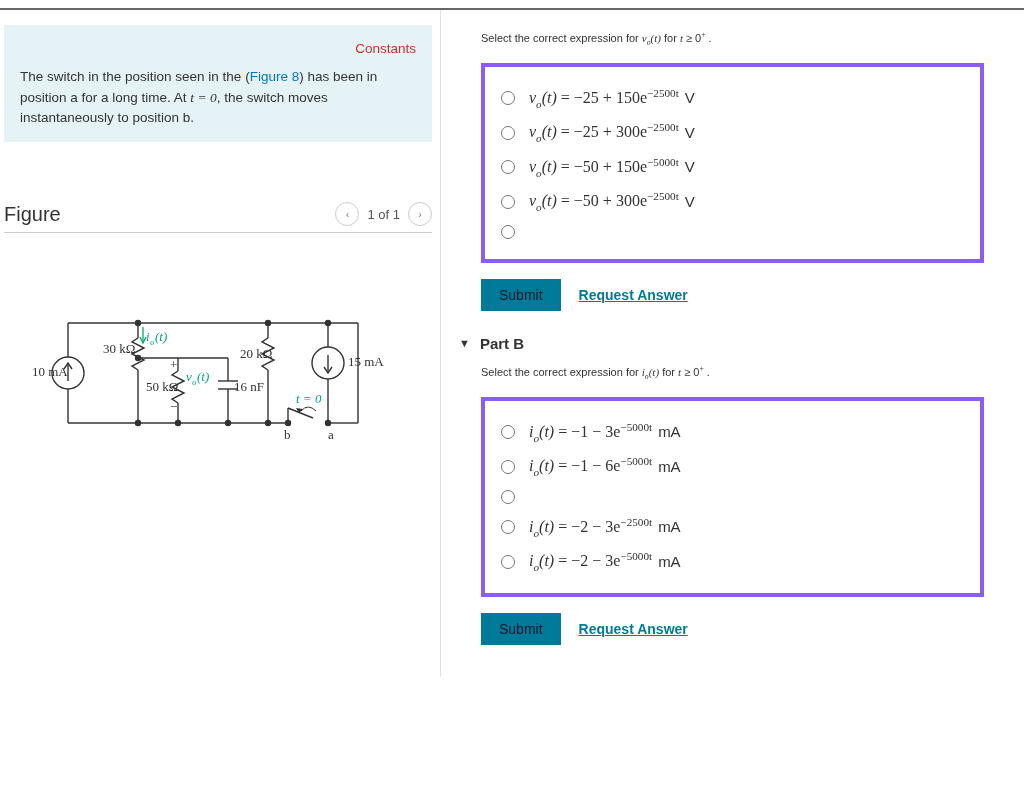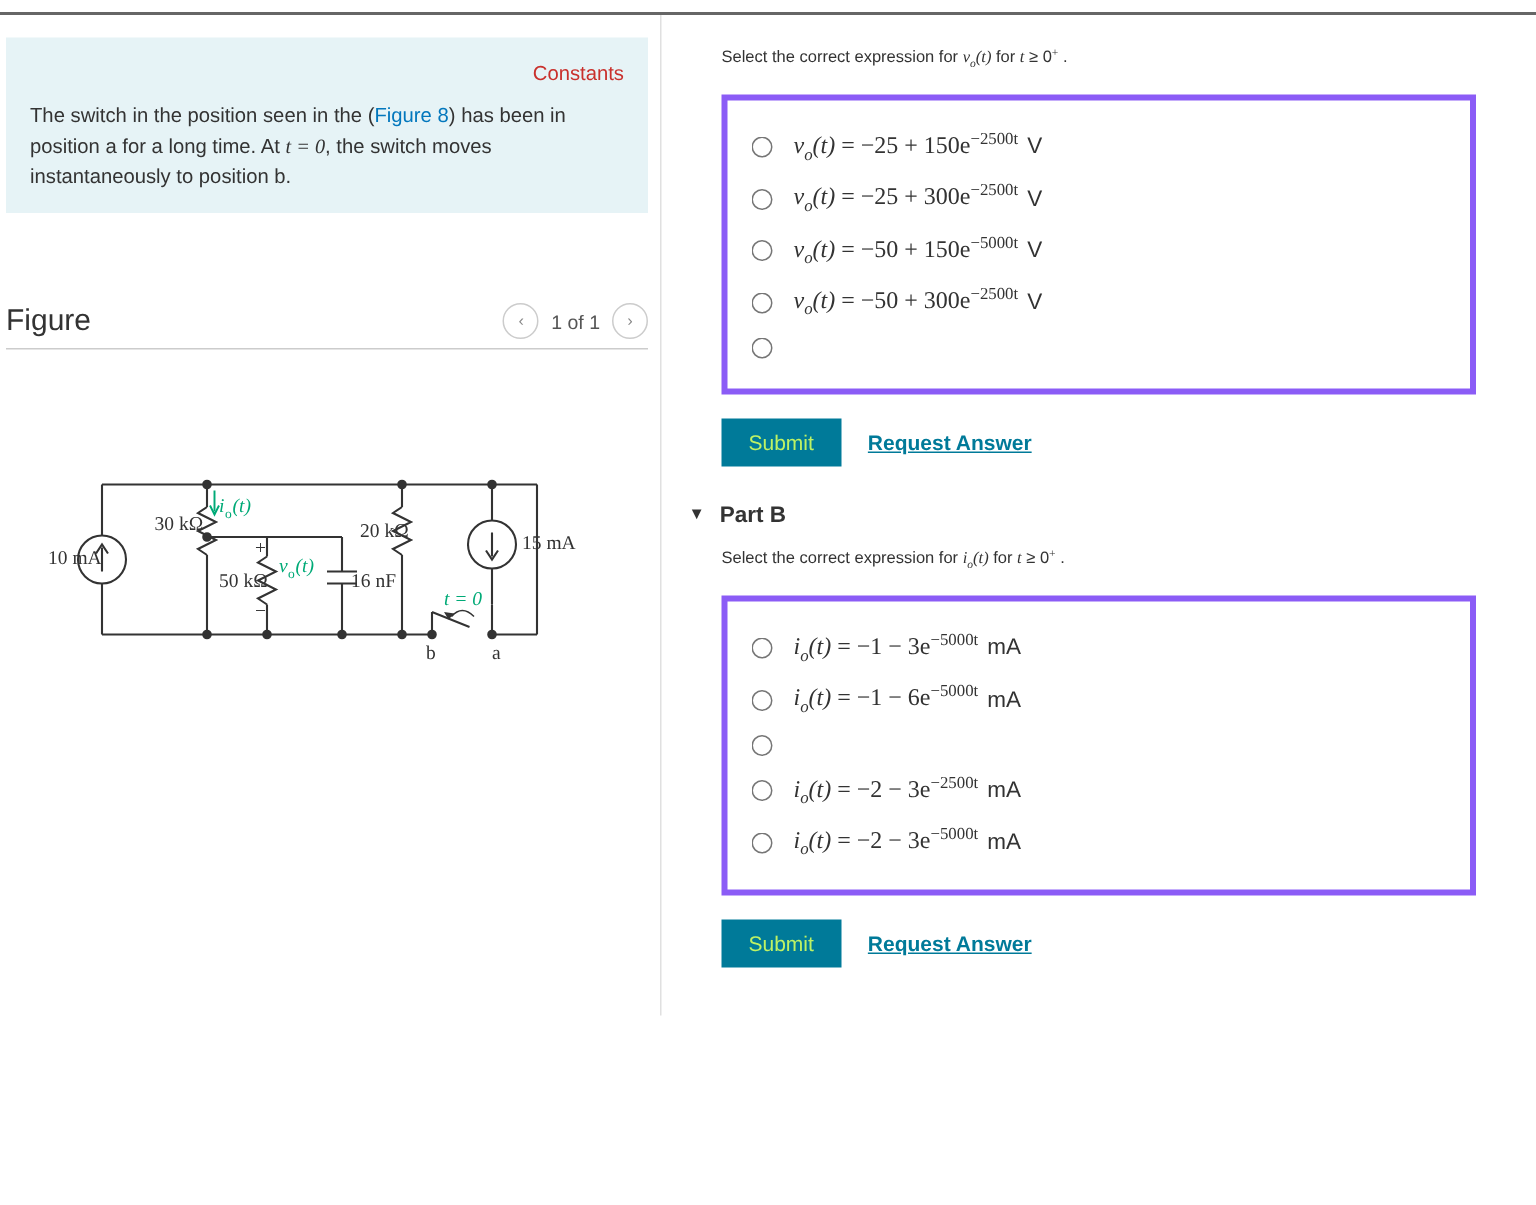--- a/index.html
+++ b/index.html
@@ -119,21 +119,21 @@
     }
     .unit { font-family: Arial, sans-serif; font-size: 15px; margin-left: 2px;}
     .actions {
       display: flex;
       align-items: center;
       gap: 18px;
       margin-bottom: 24px;
     }
     .submit-btn {
       background: #007a99;
-      color: #bef264;
+      color: #0f172a;
       border: none;
       padding: 8px 18px;
       font-size: 14px;
       cursor: pointer;
     }
     .request-link {
       color: #007a99;
       font-weight: bold;
       font-size: 14px;
     }

